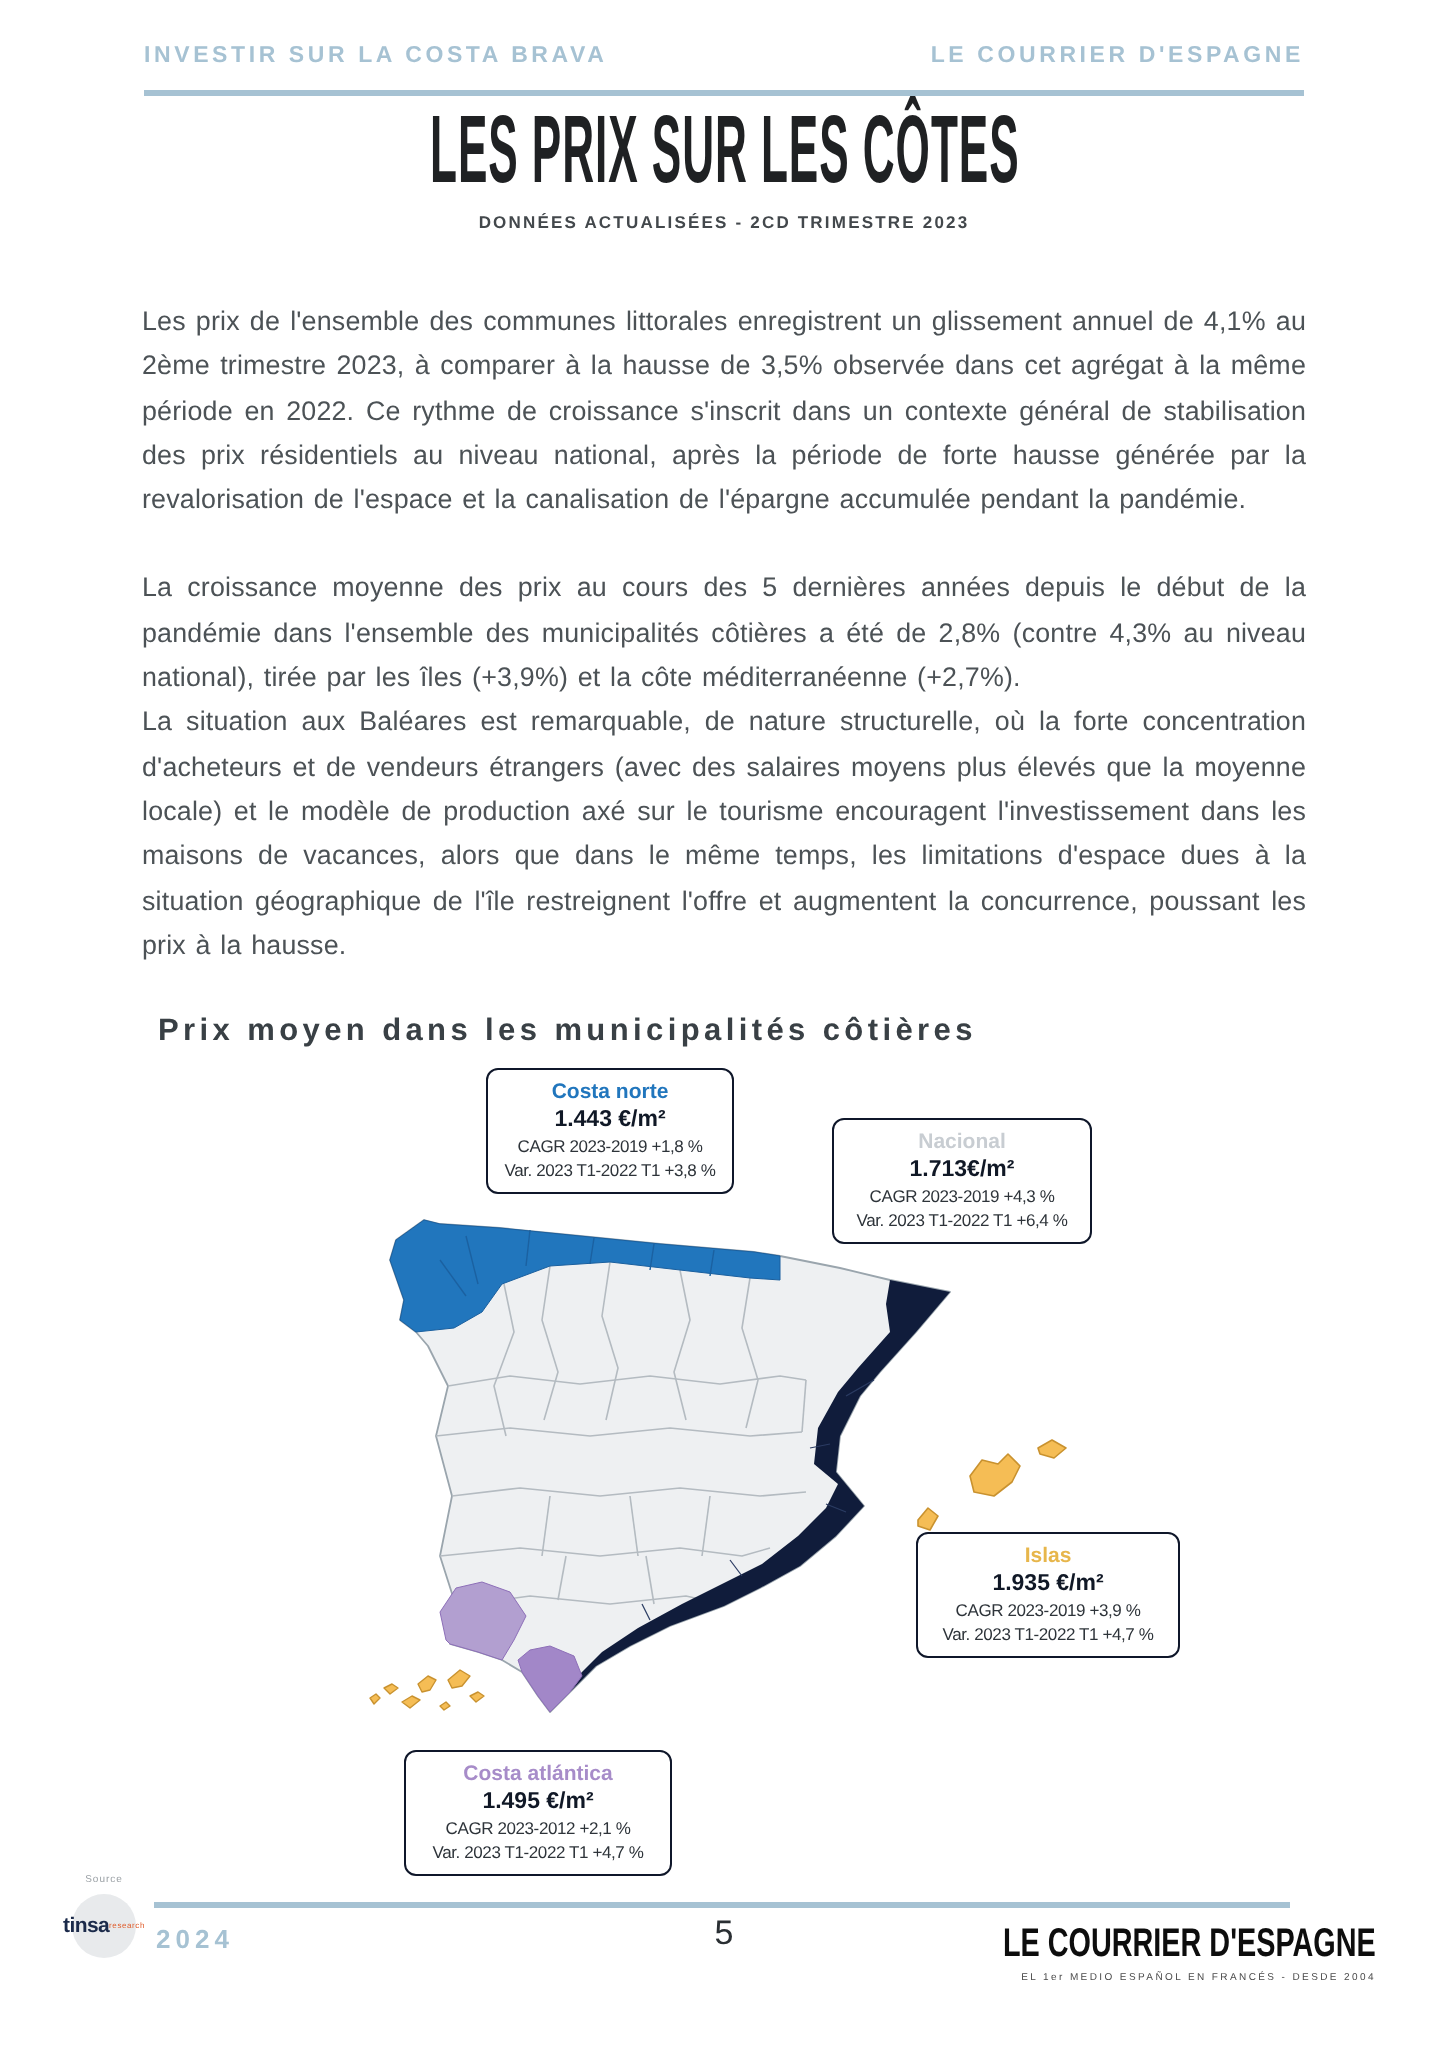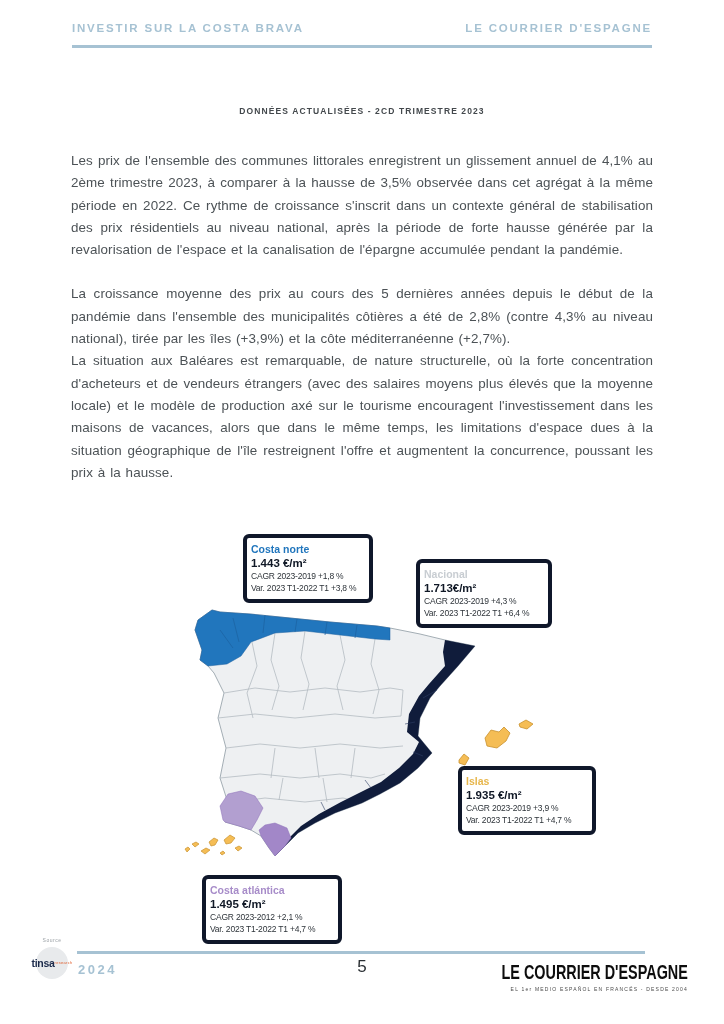--- a/index.html
+++ b/index.html
@@ -29,22 +29,22 @@
   .bodytext p.gap{margin-bottom:22px;}
 
   
   .section-heading{position:absolute;left:79px;top:494px;font-size:15.5px;font-weight:bold;
                    letter-spacing:2.2px;color:#394045;}
 
   
   .spain-svg{position:absolute;left:175px;top:598px;width:360px;height:275px;z-index:1;}
 
   
-  .callout{position:absolute;background:#fff;border:4px solid #0f172a;border-radius:6px;
-           padding:5px 4px;text-align:left;z-index:3;}
+  .callout{position:absolute;background:#fff;border:1px solid #0f172a;border-radius:6px;
+           padding:5px 4px;text-align:center;z-index:3;}
   .callout .c-name{font-size:10.5px;font-weight:bold;line-height:1.25;}
   .callout .c-price{font-size:11.5px;font-weight:bold;color:#101826;line-height:1.3;}
   .callout .c-stat{font-size:8.5px;color:#2e343a;line-height:1.35;letter-spacing:-.2px;
                    white-space:nowrap;}
   .co-norte{left:243px;top:534px;width:114px;}
   .co-nacional{left:416px;top:559px;width:120px;}
   .co-islas{left:458px;top:766px;width:122px;}
   .co-medit{left:362px;top:844px;width:124px;}
   .co-atl{left:202px;top:875px;width:124px;}
   .c-norte{color:#2176bd;} .c-nacional{color:#c8cdd2;} .c-islas{color:#e7b64b;}
@@ -71,28 +71,32 @@
 </style>
 </head>
 <body>
 
 <div class="page">
 
   <div class="hdr-left">INVESTIR SUR LA COSTA BRAVA</div>
   <div class="hdr-right">LE COURRIER D'ESPAGNE</div>
   <div class="hdr-rule"></div>
 
+  <div class="title-wrap">
+    <span class="title-inner">LES PRIX SUR LES CÔTES</span>
+  </div>
   <div class="subtitle">DONNÉES ACTUALISÉES -  2CD TRIMESTRE 2023</div>
 
   <div class="bodytext">
     <p class="gap">Les prix de l'ensemble des communes littorales enregistrent un glissement annuel de 4,1% au 2ème trimestre 2023, à comparer à la hausse de 3,5% observée dans cet agrégat à la même période en 2022. Ce rythme de croissance s'inscrit dans un contexte général de stabilisation des prix résidentiels au niveau national, après la période de forte hausse générée par la revalorisation de l'espace et la canalisation de l'épargne accumulée pendant la pandémie.</p>
     <p>La croissance moyenne des prix au cours des 5 dernières années depuis le début de la pandémie dans l'ensemble des municipalités côtières a été de 2,8% (contre 4,3% au niveau national), tirée par les îles (+3,9%) et la côte méditerranéenne (+2,7%).</p>
     <p>La situation aux Baléares est remarquable, de nature structurelle, où la forte concentration d'acheteurs et de vendeurs étrangers (avec des salaires moyens plus élevés que la moyenne locale) et le modèle de production axé sur le tourisme encouragent l'investissement dans les maisons de vacances, alors que dans le même temps, les limitations d'espace dues à la situation géographique de l'île restreignent l'offre et augmentent la concurrence, poussant les prix à la hausse.</p>
   </div>
 
+  <h2 class="section-heading">Prix moyen dans les municipalités côtières</h2>
 
   <svg class="spain-svg" viewBox="0 0 360 275" xmlns="http://www.w3.org/2000/svg">
 
     <path stroke="#9aa5ad" stroke-width="0.9" stroke-linejoin="round" d="M37,12 L45,14 L75,16 L115,20 L155,24 L202,28 L215,30 L245,36 L270,42 L300,48
              L283,68 L265,88 L255,100 L245,120 L243,138 L257,155 L243,170 L225,185 L205,196
              L187,205 L160,215 L140,225 L123,235 L110,248 L100,258 L94,250 L86,238 L76,232
              L64,228 L50,224 L53,205 L45,180 L51,150 L43,120 L49,95 L39,75 L33,68 L25,62
              L27,52 L20,32 L23,22 Z" fill="#eef0f2"></path>
 
     <g fill="none" stroke-width="0.8" stroke-linejoin="round" stroke="#b4bbc1">

